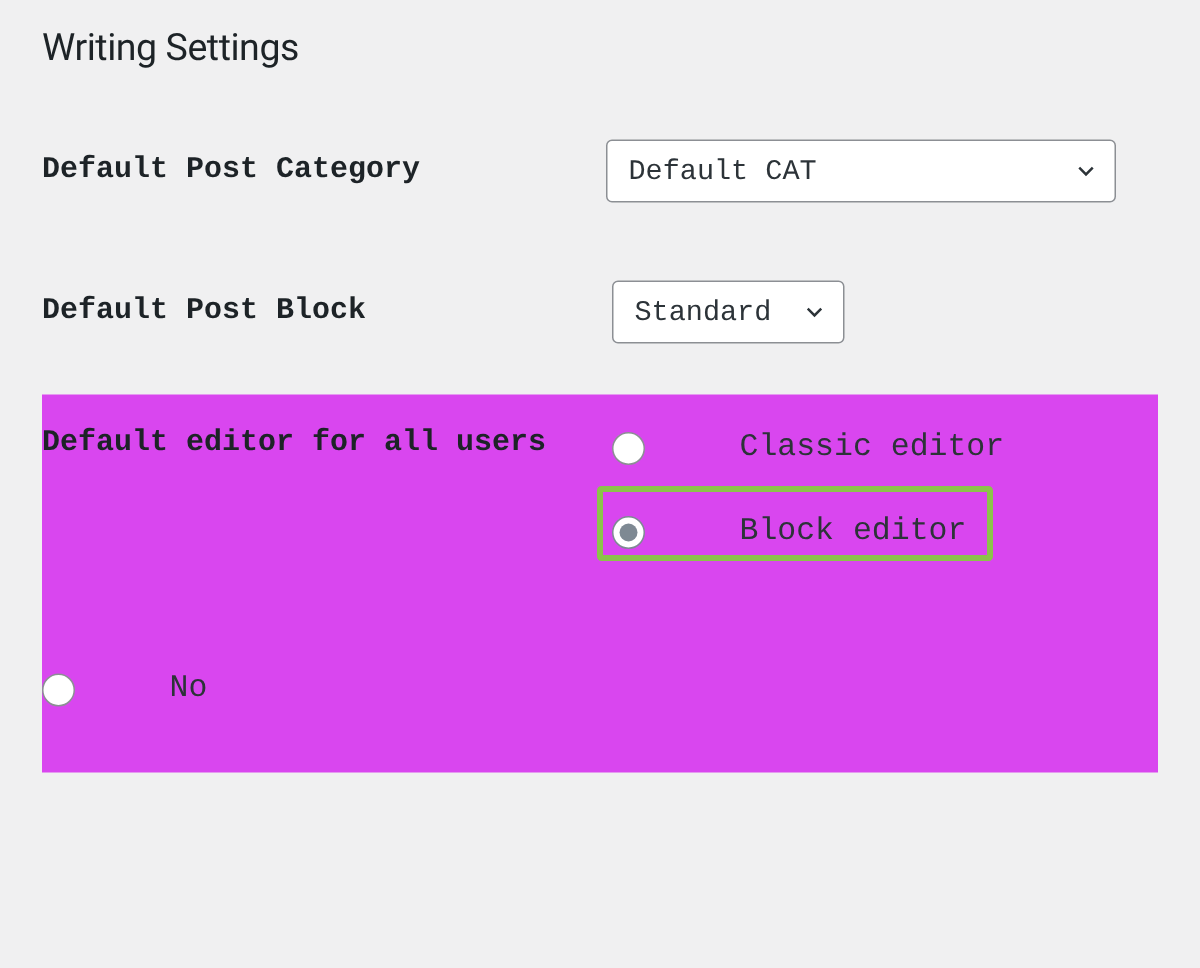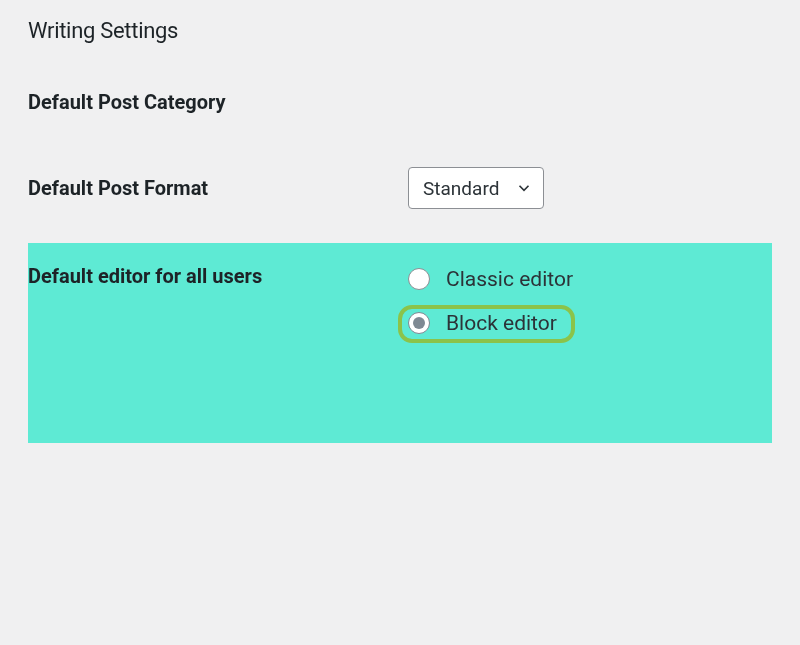--- a/index.html
+++ b/index.html
@@ -10,75 +10,77 @@
     height: 645px;
     background: #f0f0f1;
     font-family: -apple-system, BlinkMacSystemFont, "Segoe UI", Roboto, sans-serif;
     color: #1d2327;
     overflow: hidden;
   }
   .wrap {
     padding: 18px 28px 0 28px;
   }
   h1.page-title {
-    font-size: 22px;
+    font-size: 25px;
     font-weight: 400;
     margin: 0 0 38px 0;
     letter-spacing: -0.3px;
     color: #1d2327;
   }
   .form-row {
     display: flex;
     align-items: flex-start;
+    font-family: Liberation Mono, monospace;
   }
   .label-col {
     width: 380px;
     padding-right: 10px;
     font-size: 20px;
     font-weight: 700;
     color: #1d2327;
     line-height: 1.3;
   }
   .field-col {
     flex: 1;
     padding-right: 28px;
   }
   
   .row-category   { padding: 8px 0 34px 0; }
   .row-format     { padding: 18px 0 34px 0; align-items:center;}
   .row-category    { align-items:center;}
-  .row-block-bg    { background:#5eead4; }
+  .row-block-bg    { background:#d946ef; }
   .row-editor     { padding: 20px 0 10px 0; }
   .row-switch     { padding: 50px 0 30px 0; }
 
   .select {
     display: inline-flex;
     align-items: center;
     justify-content: space-between;
     border: 1px solid #8c8f94;
     border-radius: 4px;
     background: #fff;
     color: #2c3338;
     font-size: 19px;
     height: 42px;
     padding: 0 10px 0 14px;
     cursor: pointer;
   }
   .select.wide { width: 340px; }
-  .select.narrow { width: 136px; }
+  .select.narrow { width: 155px; }
   .select .chev { margin-left: 12px; display:flex; align-items:center;}
   .select .chev svg { width:18px; height:18px; stroke:#2c3338; stroke-width:2.2; fill:none; }
 
   .radio-option {
     display: flex;
     align-items: center;
     margin: 4px 0 14px 0;
     font-size: 21px;
     color: #2c3338;
     cursor: pointer;
+    gap: 47px;
   }
   .radio {
     width: 22px;
     height: 22px;
     border: 1.5px solid #8c8f94;
     border-radius: 50%;
     background: #fff;
     margin-right: 16px;
     display:flex;
     align-items:center;
@@ -89,38 +91,48 @@
   .radio .dot {
     width: 12px;
     height: 12px;
     border-radius: 50%;
     background: #7e8993;
   }
   .highlight {
     display:inline-flex;
     align-items:center;
     border: 4px solid #8bc34a;
-    border-radius: 14px;
-    padding: 2px 14px 4px 6px;
+    border-radius: 3px;
+    padding: 15px 14px 4px 6px;
     margin: 0 0 10px -10px;
   }
   .highlight .radio { margin-right:16px; }
 </style>
 </head>
 <body>
 
 <div class="wrap">
   <h1 class="page-title">Writing Settings</h1>
 
   <div class="form-row row-category">
     <div class="label-col">Default Post Category</div>
+    <div class="field-col">
+      <div class="select wide">
+        <span>Default CAT</span>
+        <span class="chev">
+          <svg viewBox="0 0 24 24">
+              <polyline points="6 9 12 15 18 9"></polyline>
+            </svg>
+        </span>
+      </div>
+    </div>
   </div>
 
   <div class="form-row row-format">
-    <div class="label-col">Default Post Format</div>
+    <div class="label-col">Default Post Block</div>
     <div class="field-col">
       <div class="select narrow">
         <span>Standard</span>
         <span class="chev">
           <svg viewBox="0 0 24 24">
               <polyline points="6 9 12 15 18 9"></polyline>
             </svg>
         </span>
       </div>
     </div>
@@ -139,15 +151,19 @@
               <span class="dot"></span>
             </span>
           <span>Block editor</span>
         </div>
       </div>
     </div>
   </div>
 
   <div class="form-row row-block-bg row-switch">
     <div class="field-col">
+      <div class="radio-option">
+        <span class="radio"></span>
+        <span>No</span>
+      </div>
     </div>
   </div>
 </div>
 
 </body></html>

